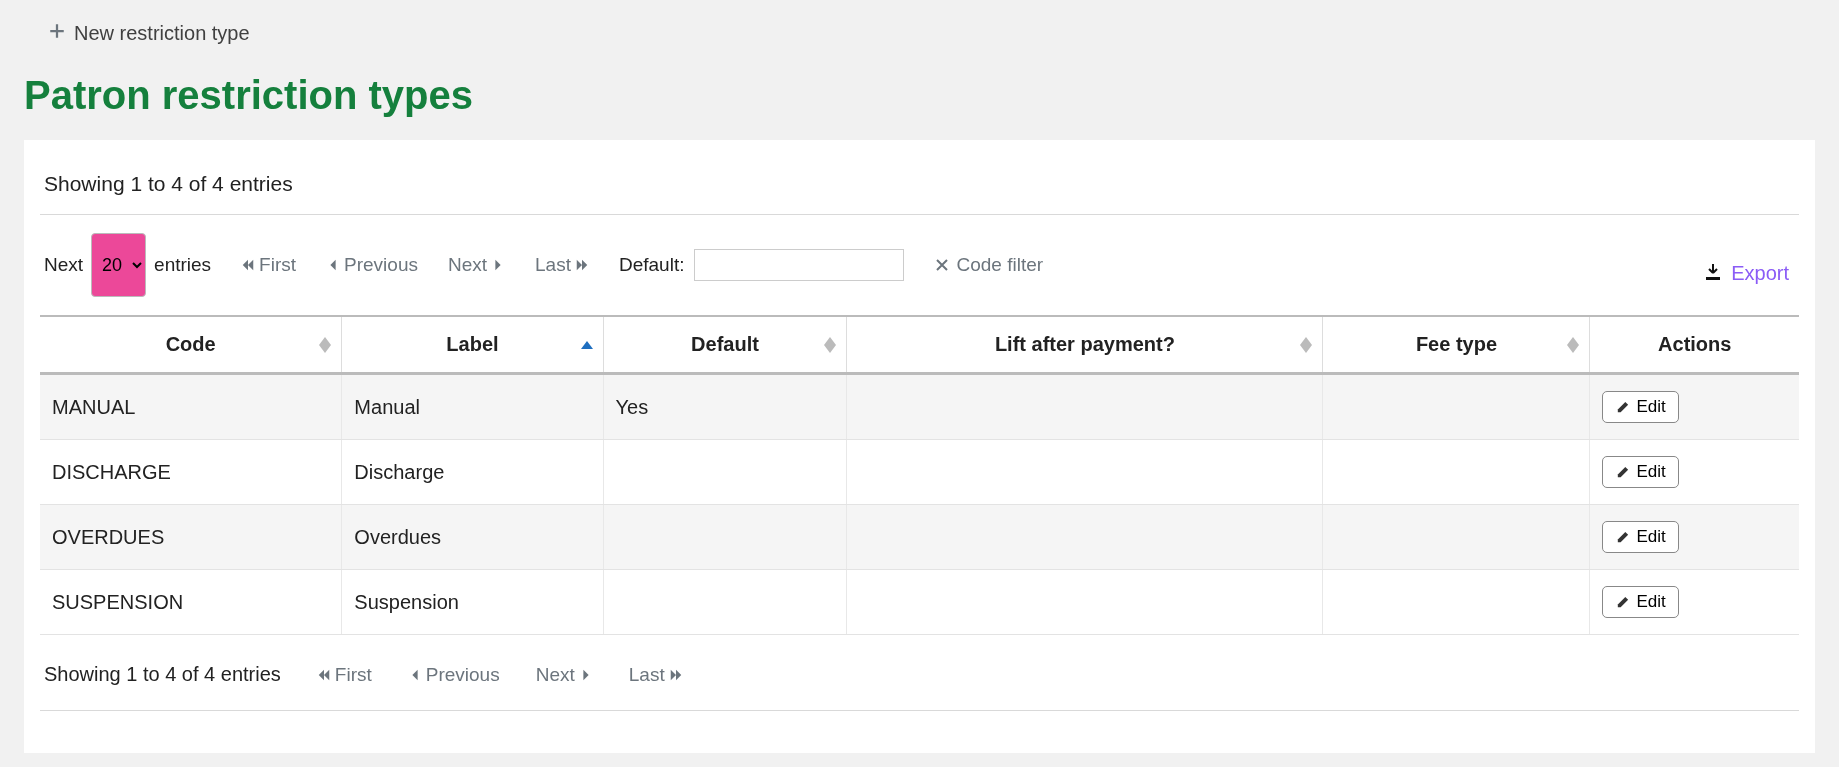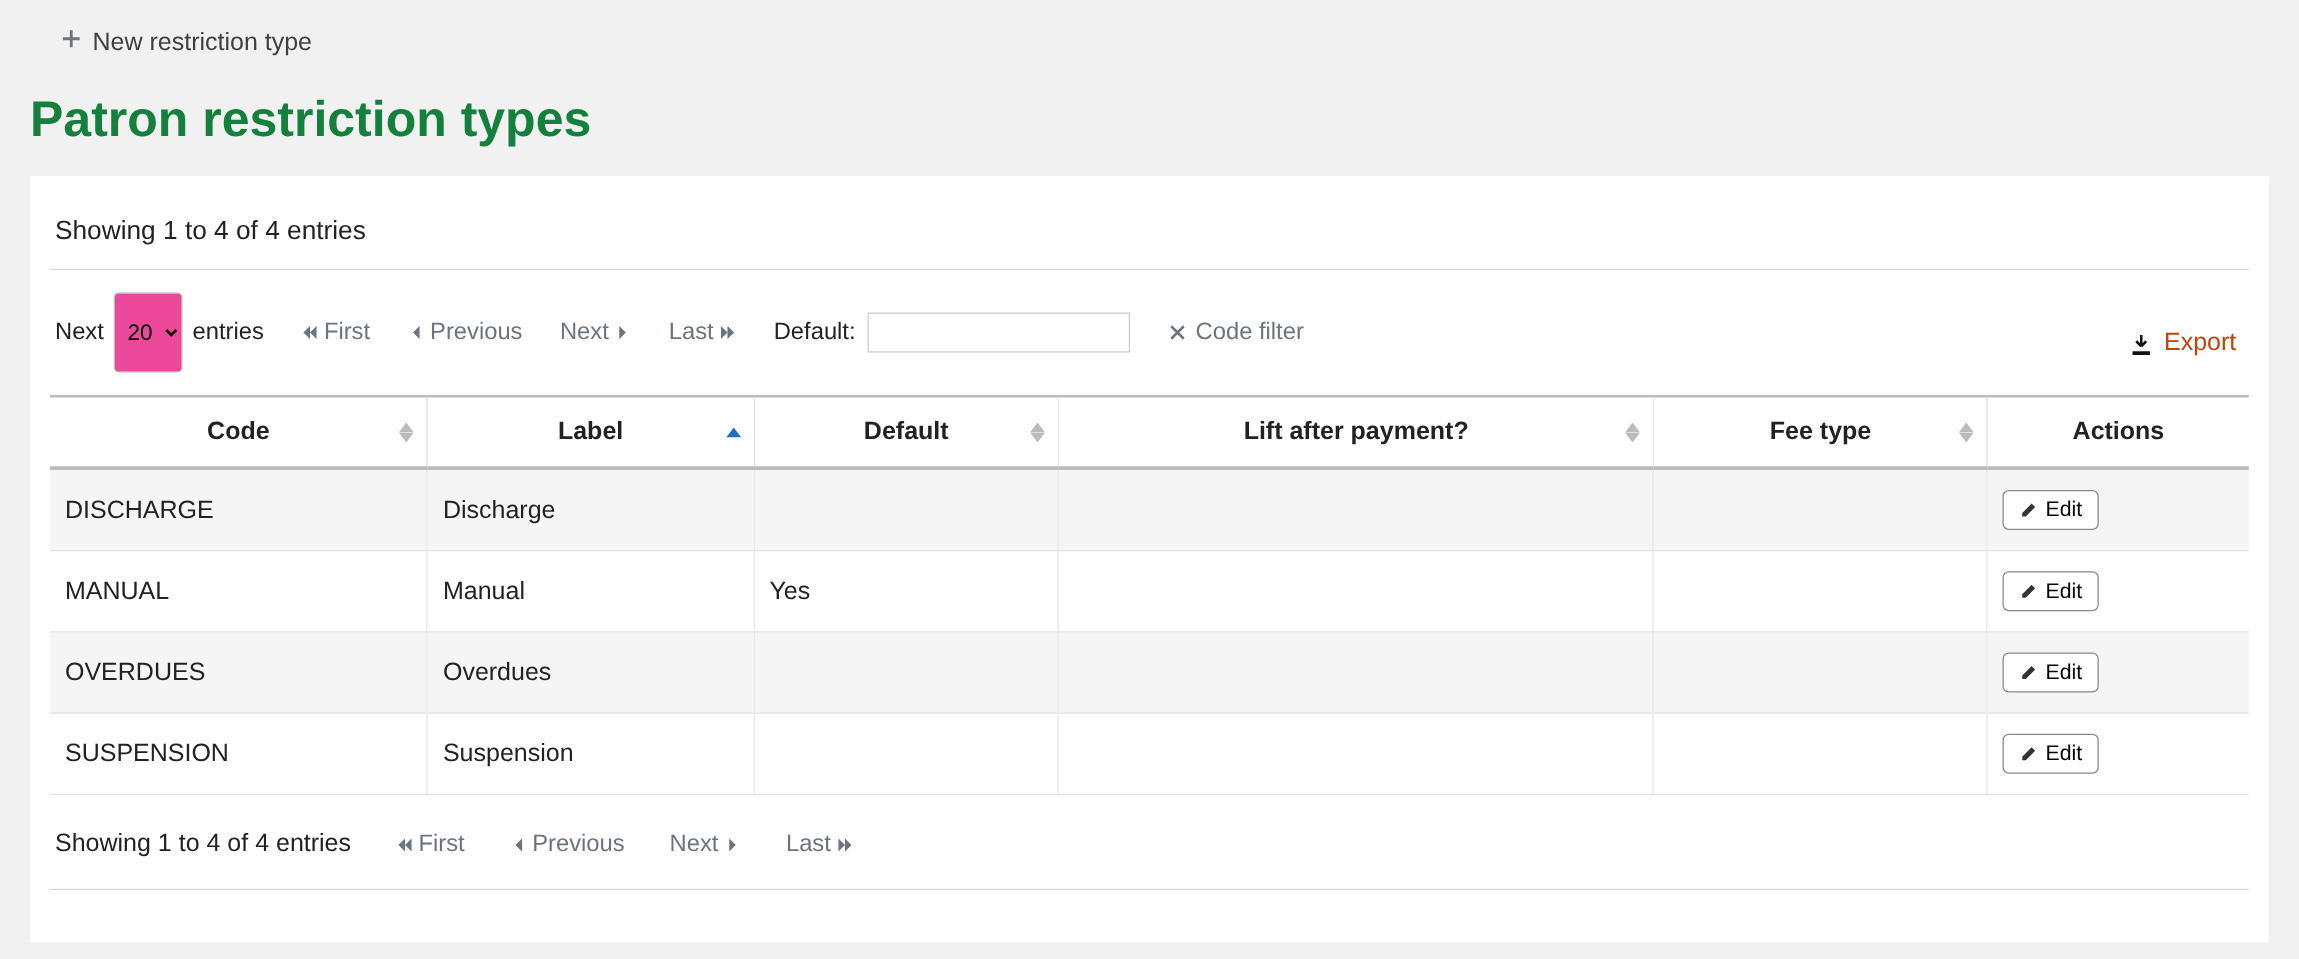--- a/index.html
+++ b/index.html
@@ -95,23 +95,23 @@
     display: inline-flex;
     align-items: center;
     gap: 6px;
     color: #6c757d;
     cursor: pointer;
   }
   .dt-clear svg { width: 16px; height: 16px; }
   .dt-export {
     margin-left: auto;
     display: inline-flex;
-    align-items: flex-end;
+    align-items: flex-start;
     gap: 8px;
-    color: #c2410c;
+    color: #8b5cf6;
     cursor: pointer;
     font-size: 20px;
     padding-right: 6px;
     margin-top: 16px;
   }
   .dt-export svg { width: 20px; height: 20px; }
 
   table.data {
     width: 100%;
     border-collapse: collapse;
@@ -312,36 +312,36 @@
                 </svg>
             </span>
           </th>
           <th class="col-actions">
             <span>Actions</span>
           </th>
         </tr>
       </thead>
       <tbody id="tbody">
           <tr>
-            <td>DISCHARGE</td>
-            <td>Discharge</td>
-            <td></td>
+            <td>MANUAL</td>
+            <td>Manual</td>
+            <td>Yes</td>
             <td></td>
             <td></td>
             <td><button class="edit-btn">
                 <svg viewBox="0 0 16 16" fill="#333">
                   <path d="M11 2l3 3-8 8H3v-3l8-8z"></path>
                 </svg>
                 <span>Edit</span>
               </button></td>
           </tr>
           <tr>
-            <td>MANUAL</td>
-            <td>Manual</td>
-            <td>Yes</td>
+            <td>DISCHARGE</td>
+            <td>Discharge</td>
+            <td></td>
             <td></td>
             <td></td>
             <td><button class="edit-btn">
                 <svg viewBox="0 0 16 16" fill="#333">
                   <path d="M11 2l3 3-8 8H3v-3l8-8z"></path>
                 </svg>
                 <span>Edit</span>
               </button></td>
           </tr>
           <tr>

